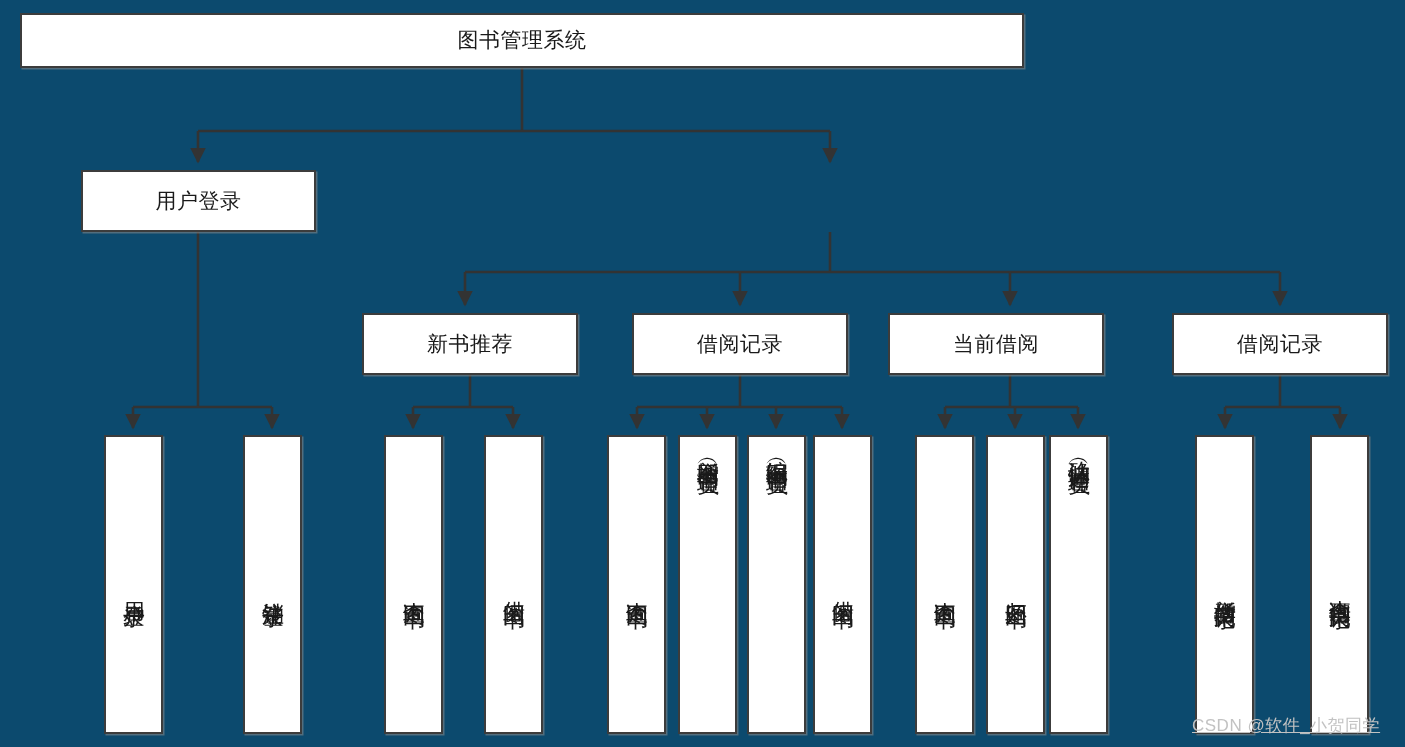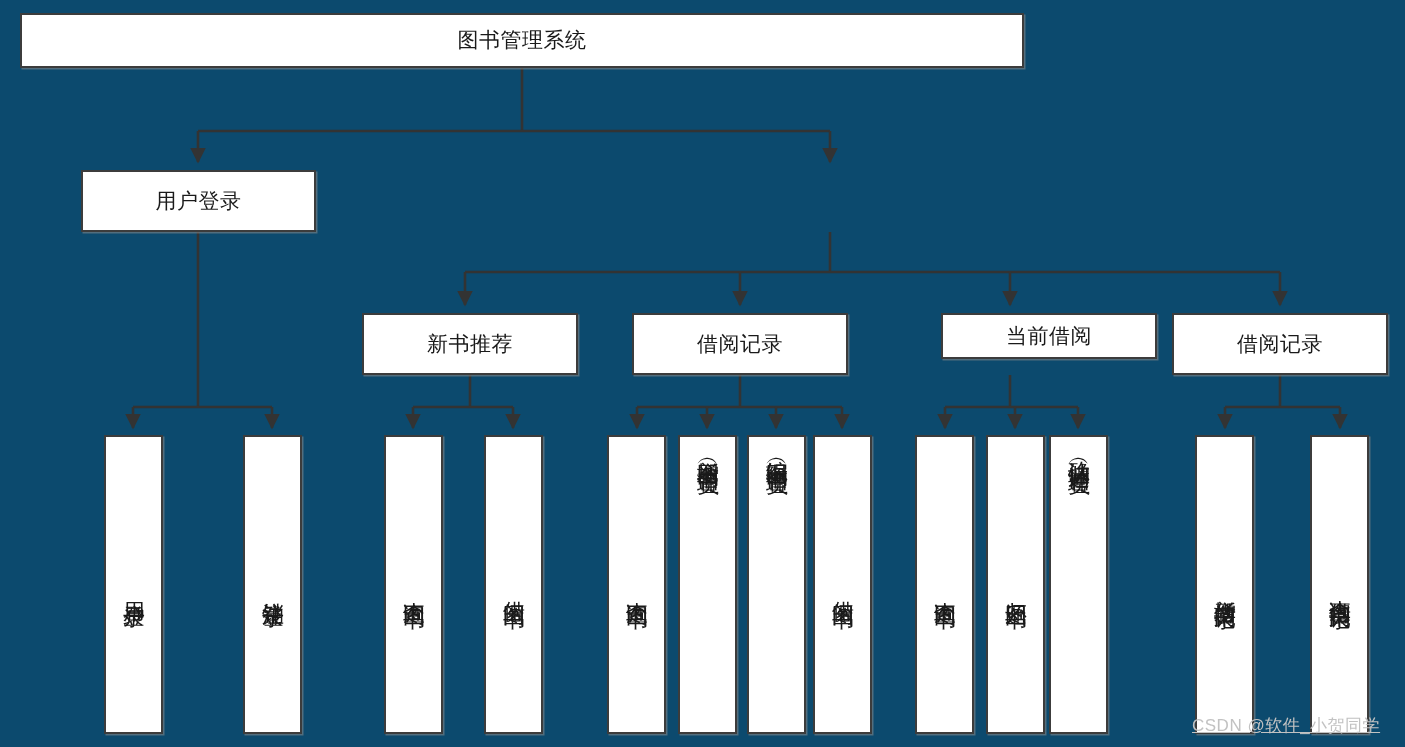--- a/index.html
+++ b/index.html
@@ -130,21 +130,21 @@
   <div class="node horiz" style="left:81px; top:170px; width:235px; height:62px;">
     <span class="node-label">用户登录</span>
   </div>
 
   <div class="node horiz" style="left:362px; top:313px; width:216px; height:62px;">
     <span class="node-label">新书推荐</span>
   </div>
   <div class="node horiz" style="left:632px; top:313px; width:216px; height:62px;">
     <span class="node-label">借阅记录</span>
   </div>
-  <div class="node horiz" style="left:941px; top:313px; width:216px; height:46px;">
+  <div class="node horiz" style="left:888px; top:313px; width:216px; height:62px;">
     <span class="node-label">当前借阅</span>
   </div>
   <div class="node horiz" style="left:1172px; top:313px; width:216px; height:62px;">
     <span class="node-label">借阅记录</span>
   </div>
 
   <div class="node vert" style="left:104px; top:435px; width:59px; height:299px; align-items:center;">
     <span class="node-label">用户登录</span>
   </div>
   <div class="node vert" style="left:243px; top:435px; width:59px; height:299px; align-items:center;">

